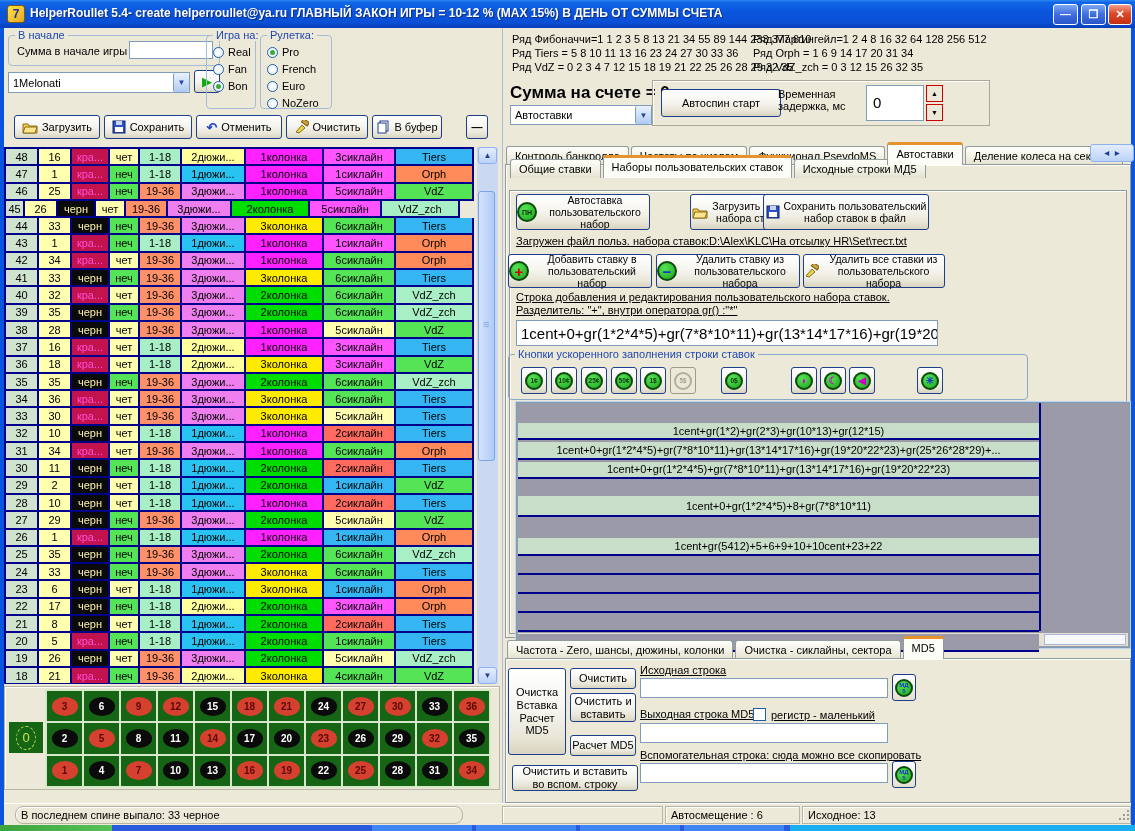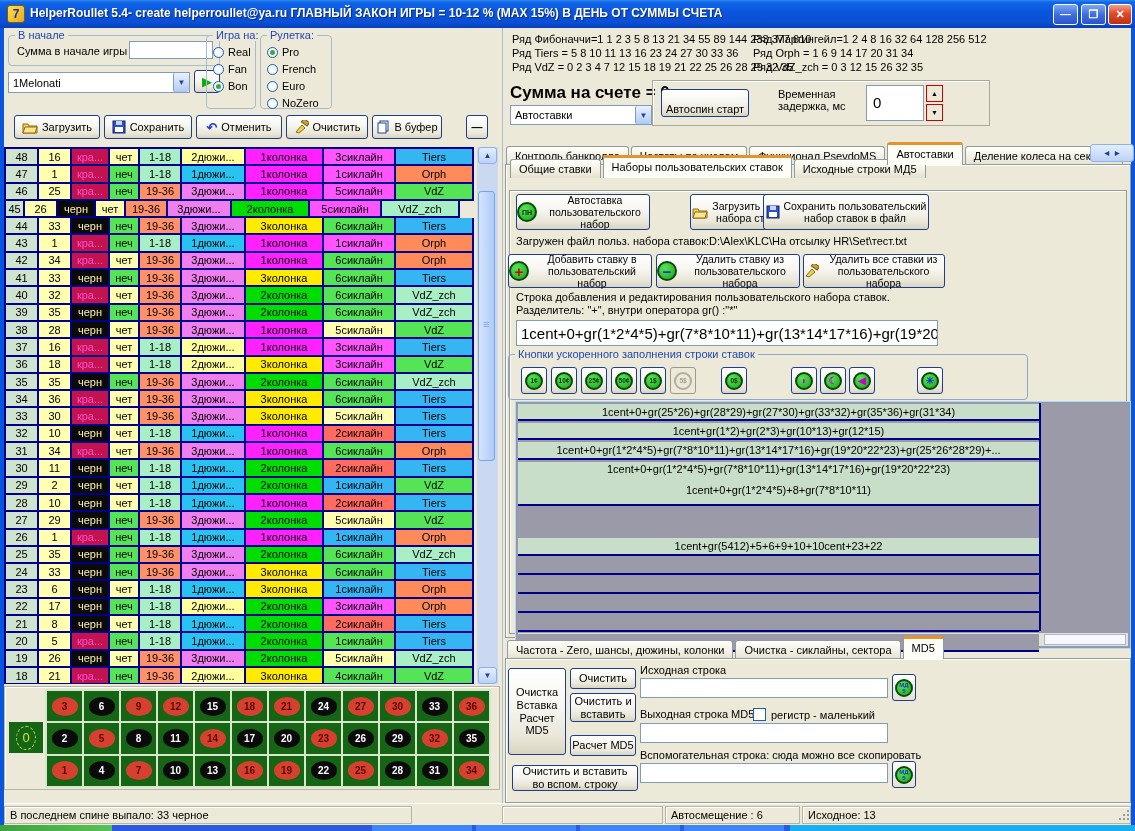--- a/index.html
+++ b/index.html
@@ -111,21 +111,21 @@
   #tb-start { position:absolute; left:0; top:0; width:112px; height:6px; background:linear-gradient(90deg,#3DA33D,#57C257); }
   .tb-btn { position:absolute; top:0; height:6px; width:100px; background:#3E86F5; }
   #tb-tray { position:absolute; left:790px; top:0; width:345px; height:6px; background:#18AEEF; }
   .grip { position:absolute; right:2px; top:6px; width:12px; height:12px;
     background:radial-gradient(circle at 3px 9px,#999 1px,transparent 1.2px),
                radial-gradient(circle at 7px 9px,#999 1px,transparent 1.2px),
                radial-gradient(circle at 11px 9px,#999 1px,transparent 1.2px),
                radial-gradient(circle at 7px 5px,#999 1px,transparent 1.2px),
                radial-gradient(circle at 11px 5px,#999 1px,transparent 1.2px),
                radial-gradient(circle at 11px 1px,#999 1px,transparent 1.2px); }
-  .note { position:absolute; font-size:11px; white-space:nowrap; color:#000;}
+  .note { position:absolute; font-size:11px; white-space:nowrap; color:#000;text-decoration:underline;}
   .b-bold { font-weight:bold; }
   .icon-sp { display:inline-flex; align-items:center; }
 </style>
 </head>
 <body>
 
 <div id="win">
 
   <div id="titlebar">
     <div id="appicon">7</div>
@@ -714,21 +714,21 @@
         <div class="txt11" style="line-height: 14px;">Ряд Orph = 1 6 9 14 17 20 31 34</div>
         <div class="txt11" style="line-height: 14px;">Ряд VdZ_zch = 0 3 12 15 26 32 35</div>
       </div>
 
     <div class="abs b-bold" style="left:506px;top:55px;font-size:17px;">Сумма на счете = 0</div>
     <div class="combo" style="left:506px;top:77px;width:142px;height:20px;">
       <span class="cval">Автоставки</span>
       <span class="carrow">▼</span>
     </div>
     <div class="abs" style="left:648px;top:52px;width:338px;height:46px;border:1px solid #ACA899;box-shadow:inset 1px 1px 0 #fff;">
-      <div class="xp-btn" style="left:8px;top:8px;width:88px;height:28px;align-items:flex-end;">
+      <div class="xp-btn" style="left:8px;top:8px;width:120px;height:28px;">
         <span class="lbl" style="white-space: pre-line;">Автоспин старт</span>
       </div>
       <div class="txt11" style="position:absolute;left:125px;top:7px;white-space:pre-line;">Временная
 задержка, мс</div>
       <div class="abs" style="left:213px;top:4px;width:58px;height:36px;background:#fff;border:1px solid #7F9DB9;font-size:15px;padding:8px 0 0 6px;">0</div>
       <div class="abs" style="left:273px;top:4px;width:17px;height:17px;background:#ECE9D8;border:1px solid #C00;font-size:7px;text-align:center;line-height:15px;">▲</div>
       <div class="abs" style="left:273px;top:23px;width:17px;height:17px;background:#ECE9D8;border:1px solid #C00;font-size:7px;text-align:center;line-height:15px;">▼</div>
     </div>
 
     <div id="tabs1" class="tabstrip" style="left:502px;top:114px;height:23px;">
@@ -877,25 +877,24 @@
             </span>
           </div>
         </div>
     </div>
 
     <div id="betlist" style="top:374px;">
       <div id="bl-vline"></div>
       <div id="bl-hscroll">
         <div id="bl-hthumb"></div>
       </div>
-    <div class="bl-row filled" style="top: 1px; height: 17.2px;">1cent+0+gr(25*26)+gr(28*29)+gr(27*30)+gr(33*32)+gr(35*36)+gr(31*34)</div>
         <div class="bl-row filled" style="top: 20.2px; height: 17.2px;">1cent+gr(1*2)+gr(2*3)+gr(10*13)+gr(12*15)</div>
         <div class="bl-row filled" style="top: 39.4px; height: 17.2px;">1cent+0+gr(1*2*4*5)+gr(7*8*10*11)+gr(13*14*17*16)+gr(19*20*22*23)+gr(25*26*28*29)+...</div>
         <div class="bl-row filled" style="top: 58.6px; height: 17.2px;">1cent+0+gr(1*2*4*5)+gr(7*8*10*11)+gr(13*14*17*16)+gr(19*20*22*23)</div>
-        <div class="bl-row filled" style="top: 72px; height: 31px;">1cent+0+gr(1*2*4*5)+8+gr(7*8*10*11)</div>
+        <div class="bl-row filled" style="top: 93px; height: 21px;">1cent+0+gr(1*2*4*5)+8+gr(7*8*10*11)</div>
         <div class="bl-row filled" style="top: 135.4px; height: 17.2px;">1cent+gr(5412)+5+6+9+10+10cent+23+22</div>
         <div class="bl-row empty" style="top: 154.6px; height: 17.2px;"></div>
         <div class="bl-row empty" style="top: 173.8px; height: 17.2px;"></div>
         <div class="bl-row empty" style="top: 193px; height: 17.2px;"></div>
         <div class="bl-row empty" style="top: 212.2px; height: 17.2px;"></div>
         <div class="bl-row empty" style="top: 231.4px; height: 17.2px;"></div>
       </div>
 
     <div id="tabs3" class="tabstrip" style="left:503px;top:610px;height:21px;">
         <span class="tab">Частота - Zero, шансы, дюжины, колонки</span>
@@ -940,21 +939,21 @@
     <div class="note" style="left:636px;top:721px;">Вспомогательная строка: сюда можно все скопировать</div>
     <div class="inputbox" style="left:636px;top:735px;width:248px;height:20px;"></div>
     <div class="abs" style="left:888px;top:733px;width:24px;height:27px;border:1px solid #1C3E8C;border-radius:3px;background:linear-gradient(#fff,#E4E1D0);display:flex;align-items:center;justify-content:center;">
       <span class="circ small">
           <span class="md5circ">МД<br>5</span>
         </span>
       </div>
   </div>
 
   <div id="statusbar">
-    <div class="spanel" style="left:0;width:408px;">В последнем спине выпало: 33 черное</div>
+    <div class="spanel" style="left:11px;width:448px;border-radius:8px;">В последнем спине выпало: 33 черное</div>
     <div class="spanel" style="left:498px;width:161px;"></div>
     <div class="spanel" style="left:661px;width:135px;">
       <span>Автосмещение : 6</span></div>
     <div class="spanel" style="left:798px;width:329px;">
       <span>Исходное: 13</span></div>
     <div class="grip"></div>
   </div>
 
   <div id="taskbar">
     <div id="tb-start"></div>

